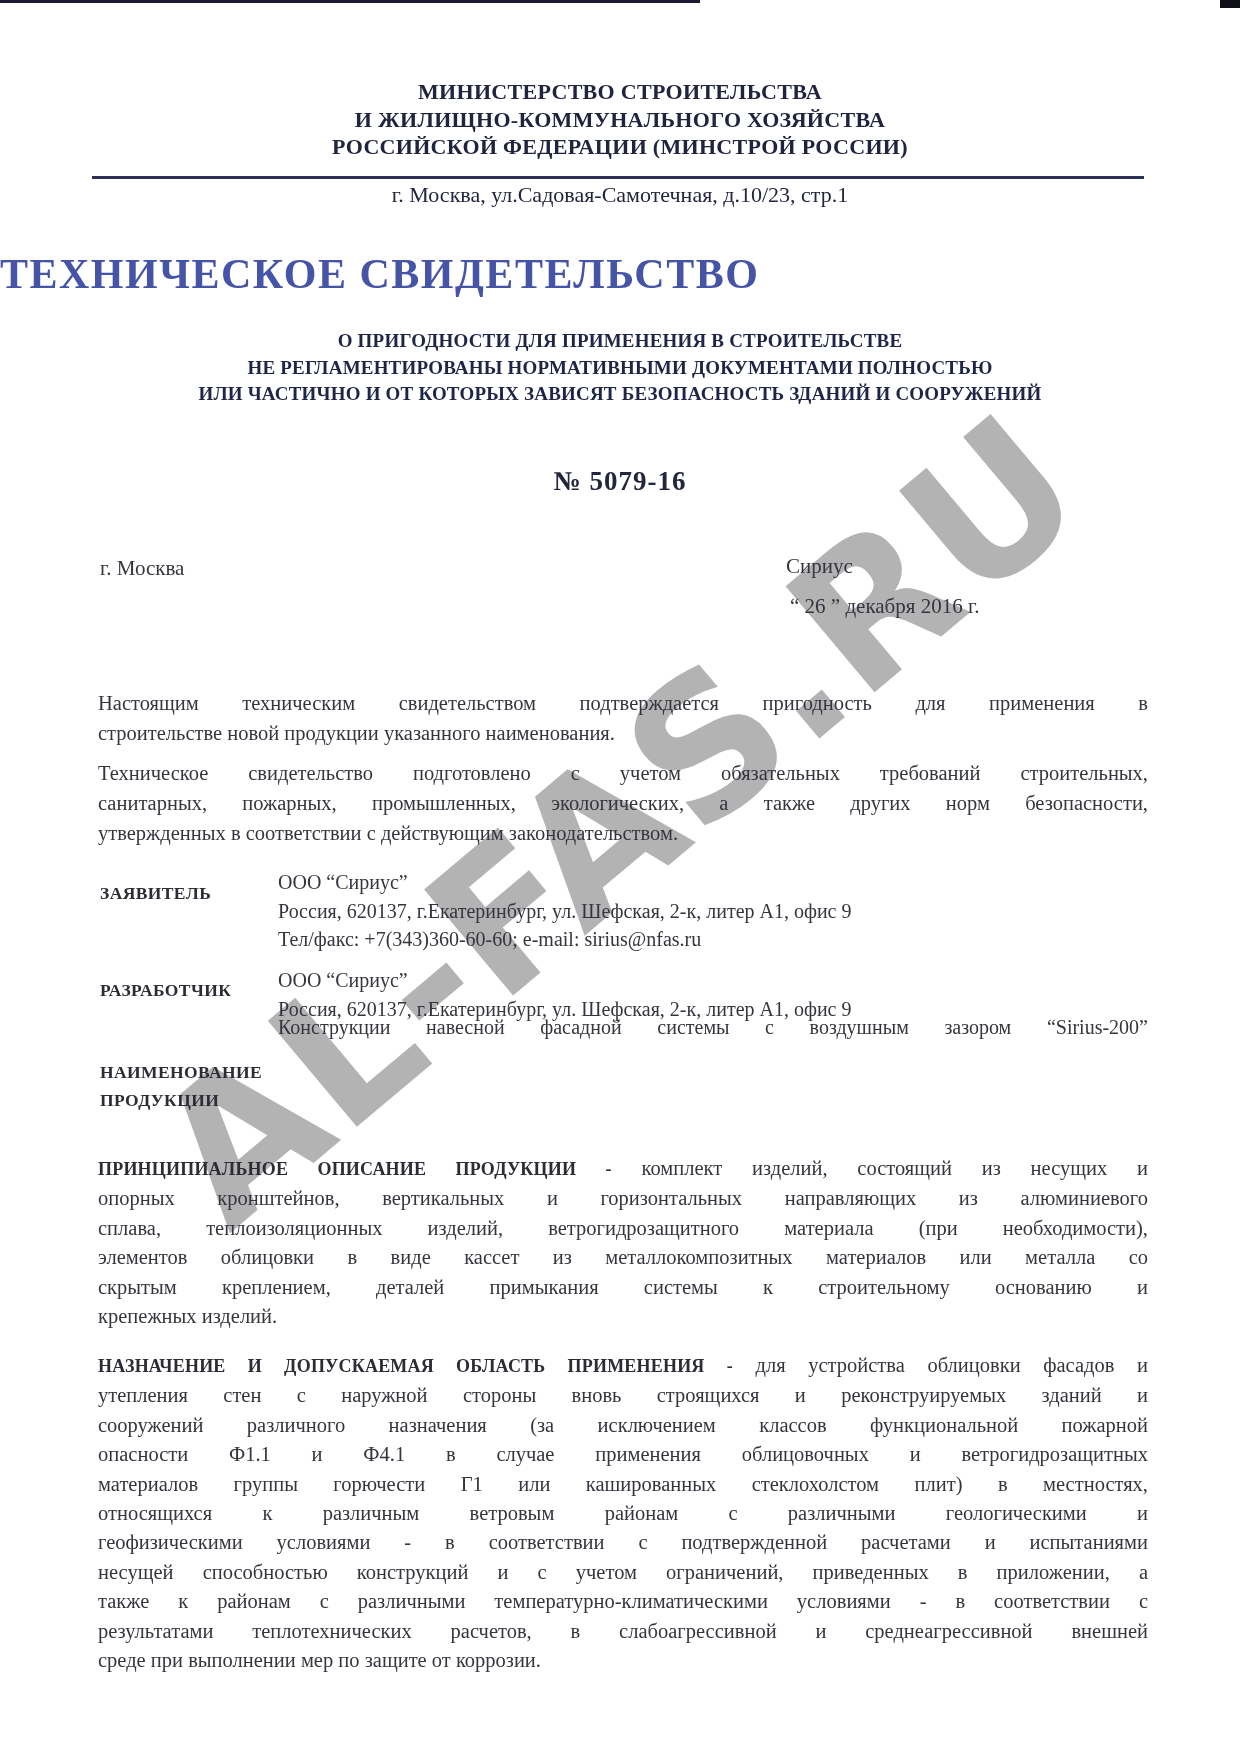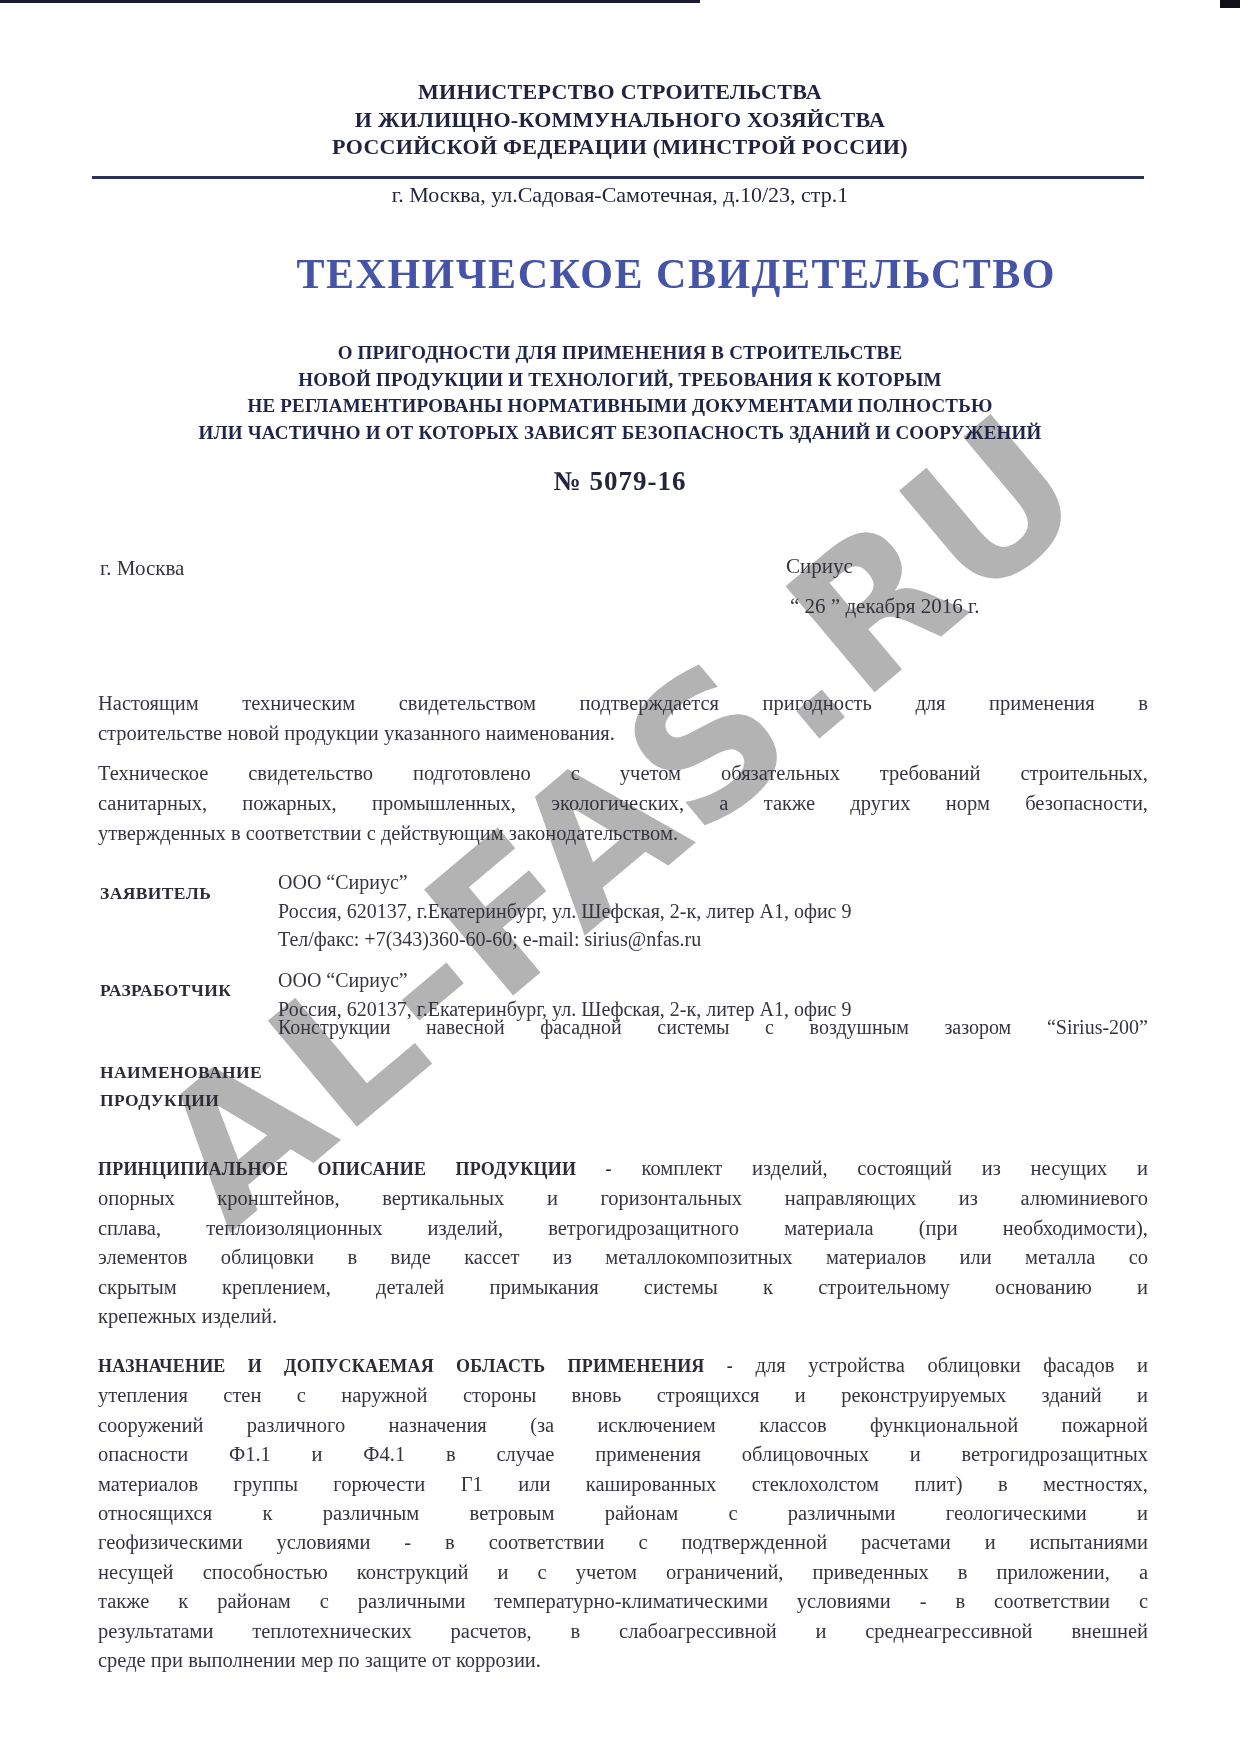--- a/index.html
+++ b/index.html
@@ -34,25 +34,25 @@
     font-size:22px; line-height:27.5px; color:#20243f;
     letter-spacing:0.3px;
   }
   .rule { position:absolute; left:92px; top:176px; width:1052px; height:3px; background:#2b3156; }
   .address {
     position:absolute; left:0; top:182px; width:1240px;
     text-align:center; font-size:22px; color:#23263c;
   }
   .doc-title {
     position:absolute; left:0; top:250px; width:1056px;
-    text-align:right; font-weight:bold; font-size:42px;
+    text-align:left; font-weight:bold; font-size:42px;
     letter-spacing:1.5px; color:#4654a8;
   }
   .doc-subtitle {
-    position:absolute; left:0; top:340px; width:1240px;
+    position:absolute; left:0; top:328px; width:1240px;
     text-align:center; font-weight:bold; font-size:19px;
     line-height:26.5px; color:#1f2547; letter-spacing:0.2px;
   }
   .doc-number {
     position:absolute; left:0; top:466px; width:1240px;
     text-align:center; font-weight:bold; font-size:27px; color:#23263c;
     letter-spacing:1px;
   }
   .city   { position:absolute; left:100px; top:556px; font-size:21px; }
   .issued { position:absolute; left:786px; top:554px; font-size:21px; }
@@ -107,21 +107,20 @@
     </div>
 
     <div class="rule"></div>
 
     <div class="address">г. Москва,  ул.Садовая-Самотечная,  д.10/23, стр.1</div>
 
     <div class="doc-title">ТЕХНИЧЕСКОЕ СВИДЕТЕЛЬСТВО</div>
 
     <div class="doc-subtitle">
       <div>О ПРИГОДНОСТИ ДЛЯ ПРИМЕНЕНИЯ В СТРОИТЕЛЬСТВЕ</div>
-      <div>НОВОЙ ПРОДУКЦИИ И ТЕХНОЛОГИЙ, ТРЕБОВАНИЯ К КОТОРЫМ</div>
       <div>НЕ РЕГЛАМЕНТИРОВАНЫ НОРМАТИВНЫМИ ДОКУМЕНТАМИ ПОЛНОСТЬЮ</div>
       <div>ИЛИ ЧАСТИЧНО И ОТ КОТОРЫХ ЗАВИСЯТ БЕЗОПАСНОСТЬ ЗДАНИЙ И СООРУЖЕНИЙ</div>
     </div>
 
     <div class="doc-number">№  5079-16</div>
 
     <div class="city">г. Москва</div>
     <div class="issued">Сириус</div>
     <div class="issued-date">“ 26 ” декабря 2016 г.</div>
 

